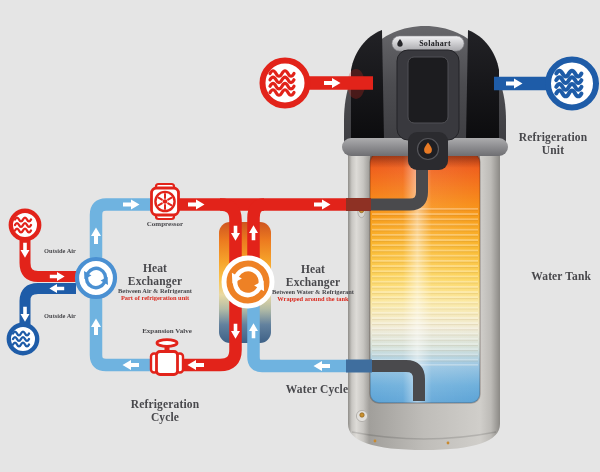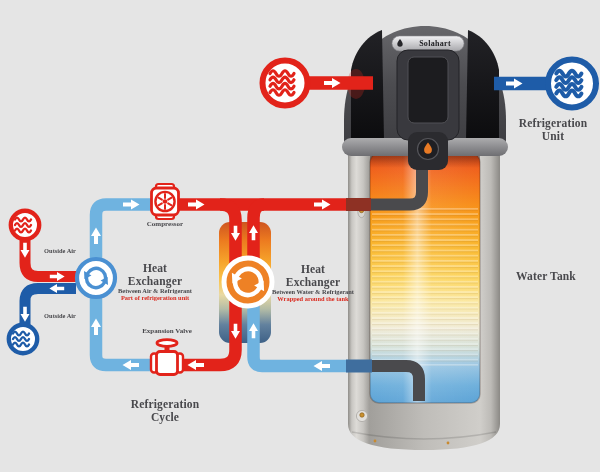--- a/index.html
+++ b/index.html
@@ -259,35 +259,36 @@
     <use href="#arr" transform="translate(235.5,233) rotate(90) scale(0.9)"></use>
     <use href="#arr" transform="translate(235.5,331) rotate(90) scale(0.9)"></use>
     <use href="#arr" transform="translate(253.5,233) rotate(-90) scale(0.9)"></use>
     <use href="#arr" transform="translate(253.5,331) rotate(-90) scale(0.9)"></use>
     <use href="#arr" transform="translate(322,366) rotate(180)"></use>
   </g>
 </svg>
 
 <div class="lbl brand" style="left:392px;top:37px;width:72px;">Solahart</div>
 
-<div class="lbl big" style="left:508px;top:117px;width:90px;">Refrigeration Unit</div>
-
-<div class="lbl big" style="left:501px;top:270px;width:90px;">Water Tank</div>
+<div class="lbl big" style="left:508px;top:131px;width:90px;">Refrigeration Unit</div>
+
+<div class="lbl big" style="left:501px;top:270px;width:90px;text-align:right;">Water Tank</div>
 
 <div class="lbl small" style="left:40px;top:247px;width:40px;">Outside Air</div>
 
 <div class="lbl small" style="left:40px;top:312px;width:40px;">Outside Air</div>
 
 <div class="lbl small" style="left:135px;top:221px;width:60px;font-size:7px;">Compressor</div>
 
 <div class="lbl small" style="left:132px;top:328px;width:70px;font-size:7px;">Expansion Valve</div>
 
 <div class="lbl big tight" style="left:123px;top:262px;width:64px;">Heat Exchanger</div>
 <div class="lbl small" style="left:103px;top:287px;width:104px;">Between Air &amp; Refrigerant</div>
 <div class="lbl small note" style="left:103px;top:294px;width:104px;">Part of refrigeration unit</div>
 
 <div class="lbl big tight" style="left:281px;top:263px;width:64px;">Heat Exchanger</div>
 <div class="lbl small" style="left:261px;top:288px;width:104px;">Between Water &amp; Refrigerant</div>
 <div class="lbl small note" style="left:261px;top:295px;width:104px;">Wrapped around the tank</div>
 
 <div class="lbl big" style="left:120px;top:398px;width:90px;">Refrigeration Cycle</div>
 
+<div class="lbl big" style="left:272px;top:383px;width:90px;">Water Cycle</div>
 </div>
 
 </body></html>

